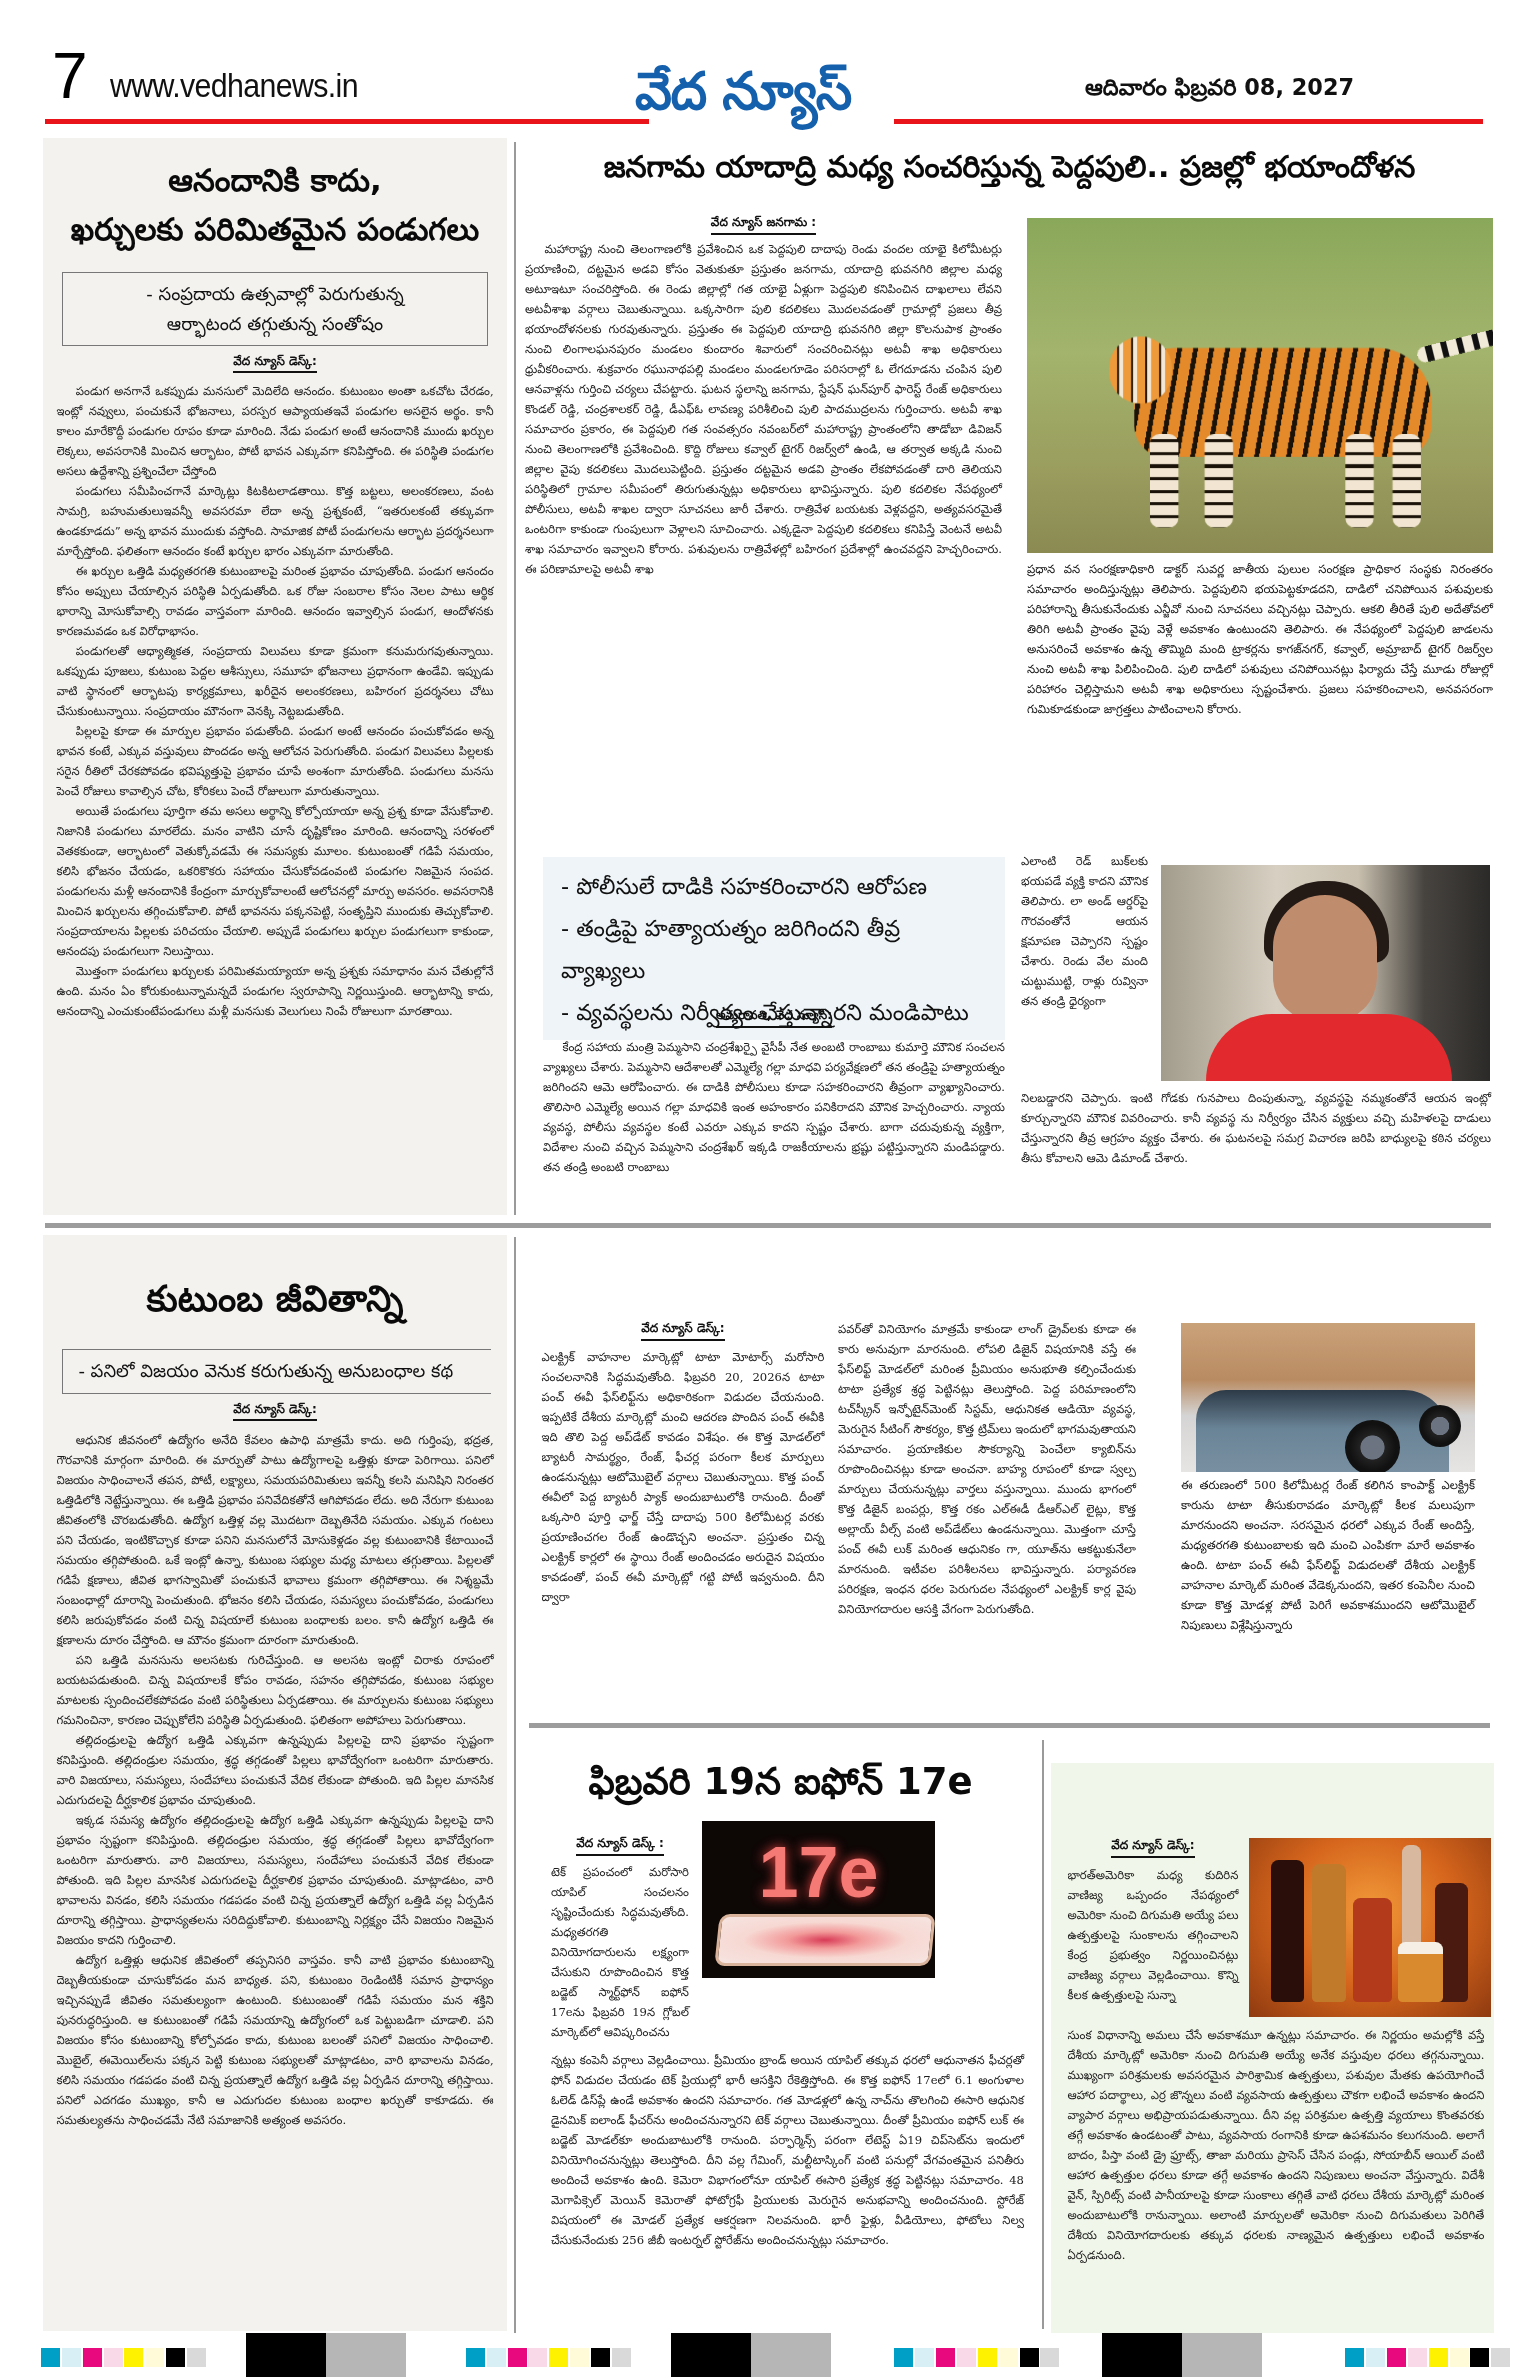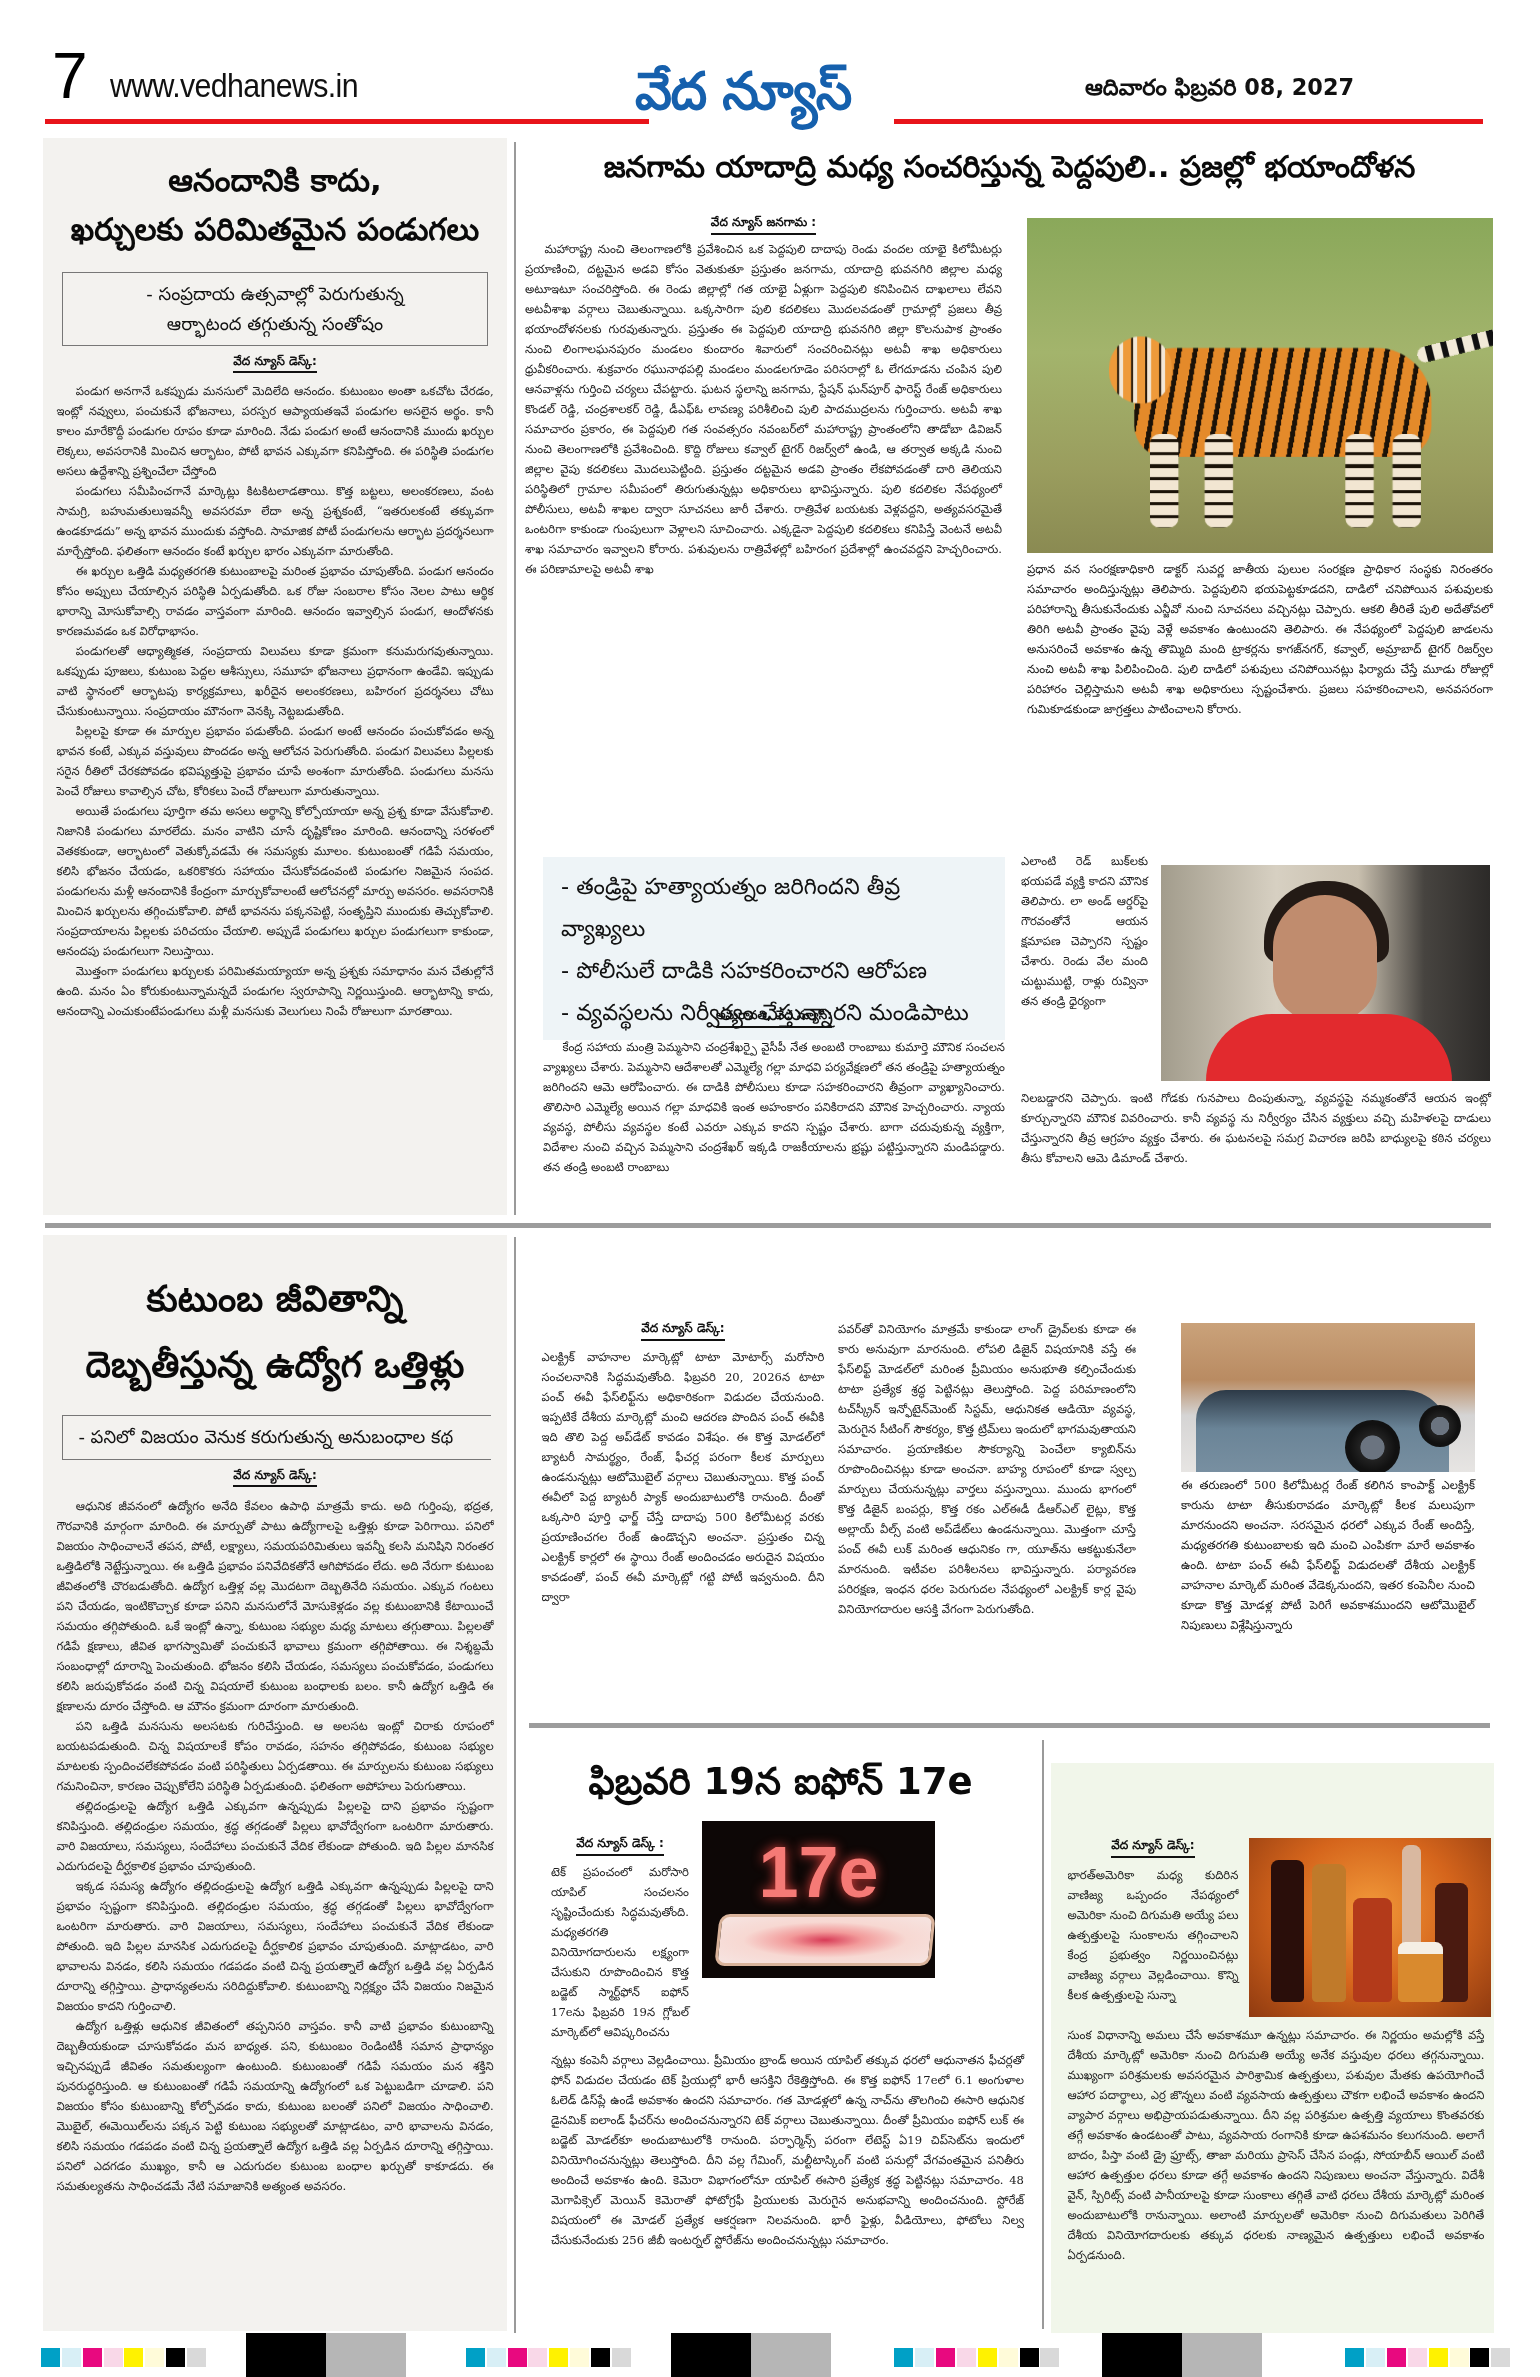--- a/index.html
+++ b/index.html
@@ -118,22 +118,22 @@
       <div class="tiger-leg" style="left:246px;"></div>
       <div class="tiger-leg" style="left:291px;"></div>
       <div class="tiger-head"></div>
     </div>
   </div>
   <div class="caption" style="position:absolute;left:502px;top:421px;width:466px;">ప్రధాన వన సంరక్షణాధికారి డాక్టర్ సువర్ణ జాతీయ పులుల సంరక్షణ ప్రాధికార సంస్థకు నిరంతరం సమాచారం అందిస్తున్నట్లు తెలిపారు. పెద్దపులిని భయపెట్టకూడదని, దాడిలో చనిపోయిన పశువులకు పరిహారాన్ని తీసుకునేందుకు ఎన్జీవో నుంచి సూచనలు వచ్చినట్లు చెప్పారు. ఆకలి తీరితే పులి అదేతోవలో తిరిగి అటవీ ప్రాంతం వైపు వెళ్లే అవకాశం ఉంటుందని తెలిపారు. ఈ నేపథ్యంలో పెద్దపులి జాడలను అనుసరించే అవకాశం ఉన్న తొమ్మిది మంది ట్రాకర్లను కాగజ్‌నగర్, కవ్వాల్, అమ్రాబాద్ టైగర్ రిజర్వ్‌ల నుంచి అటవీ శాఖ పిలిపించింది. పులి దాడిలో పశువులు చనిపోయినట్లు ఫిర్యాదు చేస్తే మూడు రోజుల్లో పరిహారం చెల్లిస్తామని అటవీ శాఖ అధికారులు స్పష్టంచేశారు. ప్రజలు సహకరించాలని, అనవసరంగా గుమికూడకుండా జాగ్రత్తలు పాటించాలని కోరారు.</div>
 </div>
 
 <div class="panel" style="left:525px;top:753px;width:969px;height:462px;">
   <div class="sub-strip" style="position:absolute;left:18px;top:104px;width:462px;">
+    <div>- పోలీసులే దాడికి సహకరించారని ఆరోపణ</div>
     <div>- తండ్రిపై హత్యాయత్నం జరిగిందని తీవ్ర వ్యాఖ్యలు</div>
-    <div>- పోలీసులే దాడికి సహకరించారని ఆరోపణ</div>
     <div>- వ్యవస్థలను నిర్వీర్యం చేస్తున్నారని మండిపాటు</div>
   </div>
   <div style="position:absolute;left:18px;top:253px;width:462px;">
     <div class="dateline-wrap" style="margin:0 0 9px;"><span class="dateline">అమరావతి, వేద న్యూస్:</span></div>
     <div class="body-text">
       <p>కేంద్ర సహాయ మంత్రి పెమ్మసాని చంద్రశేఖర్పై వైసీపీ నేత అంబటి రాంబాబు కుమార్తె మౌనిక సంచలన వ్యాఖ్యలు చేశారు. పెమ్మసాని ఆదేశాలతో ఎమ్మెల్యే గల్లా మాధవి పర్యవేక్షణలో తన తండ్రిపై హత్యాయత్నం జరిగిందని ఆమె ఆరోపించారు. ఈ దాడికి పోలీసులు కూడా సహకరించారని తీవ్రంగా వ్యాఖ్యానించారు. తొలిసారి ఎమ్మెల్యే అయిన గల్లా మాధవికి ఇంత అహంకారం పనికిరాదని మౌనిక హెచ్చరించారు. న్యాయ వ్యవస్థ, పోలీసు వ్యవస్థల కంటే ఎవరూ ఎక్కువ కాదని స్పష్టం చేశారు. బాగా చదువుకున్న వ్యక్తిగా, విదేశాల నుంచి వచ్చిన పెమ్మసాని చంద్రశేఖర్ ఇక్కడి రాజకీయాలను భ్రష్టు పట్టిస్తున్నారని మండిపడ్డారు. తన తండ్రి అంబటి రాంబాబు</p>
     </div>
   </div>
   <div class="body-text" style="position:absolute;left:496px;top:98px;width:127px;">ఎలాంటి రెడ్ బుక్‌లకు భయపడే వ్యక్తి కాదని మౌనిక తెలిపారు. లా అండ్ ఆర్డర్‌పై గౌరవంతోనే ఆయన క్షమాపణ చెప్పారని స్పష్టం చేశారు. రెండు వేల మంది చుట్టుముట్టి, రాళ్లు రువ్వినా తన తండ్రి ధైర్యంగా</div>
   <div class="photo woman-photo" style="left:636px;top:112px;width:329px;height:216px;">
@@ -142,21 +142,20 @@
     <div class="woman-dress"></div>
   </div>
   <div class="body-text" style="position:absolute;left:496px;top:335px;width:470px;">నిలబడ్డారని చెప్పారు. ఇంటి గోడకు గునపాలు దింపుతున్నా, వ్యవస్థపై నమ్మకంతోనే ఆయన ఇంట్లో కూర్చున్నారని మౌనిక వివరించారు. కానీ వ్యవస్థ ను నిర్వీర్యం చేసిన వ్యక్తులు వచ్చి మహిళలపై దాడులు చేస్తున్నారని తీవ్ర ఆగ్రహం వ్యక్తం చేశారు. ఈ ఘటనలపై సమగ్ర విచారణ జరిపి బాధ్యులపై కఠిన చర్యలు తీసు కోవాలని ఆమె డిమాండ్ చేశారు.</div>
 </div>
 
 <div class="hrule" style="left:45px;top:1223px;width:1446px;"></div>
 
 <div class="panel panel-grey" style="left:43px;top:1235px;width:464px;height:1096px;padding:10.4px 13.4px;">
   <div class="headline" style="font-size:36px;line-height:66px;margin-top:21px;">
     <div>కుటుంబ జీవితాన్ని</div>
-    <div>దెబ్బతీస్తున్న ఉద్యోగ ఒత్తిళ్లు</div>
   </div>
   <div class="sub-box" style="margin:16.4px 3px 6px 6px;text-align:left;padding-left:15px;height:45px;border-right:none;">
     <div>- పనిలో విజయం వెనుక కరుగుతున్న అనుబంధాల కథ</div>
   </div>
   <div class="dateline-wrap" style="margin:3px 0 9px;"><span class="dateline">వేద న్యూస్ డెస్క్:</span></div>
   <div class="body-text" id="work-body">
       <p>ఆధునిక జీవనంలో ఉద్యోగం అనేది కేవలం ఉపాధి మాత్రమే కాదు. అది గుర్తింపు, భద్రత, గౌరవానికి మార్గంగా మారింది. ఈ మార్పుతో పాటు ఉద్యోగాలపై ఒత్తిళ్లు కూడా పెరిగాయి. పనిలో విజయం సాధించాలనే తపన, పోటీ, లక్ష్యాలు, సమయపరిమితులు ఇవన్నీ కలసి మనిషిని నిరంతర ఒత్తిడిలోకి నెట్టేస్తున్నాయి. ఈ ఒత్తిడి ప్రభావం పనివేదికతోనే ఆగిపోవడం లేదు. అది నేరుగా కుటుంబ జీవితంలోకి చొరబడుతోంది. ఉద్యోగ ఒత్తిళ్ల వల్ల మొదటగా దెబ్బతినేది సమయం. ఎక్కువ గంటలు పని చేయడం, ఇంటికొచ్చాక కూడా పనిని మనసులోనే మోసుకెళ్లడం వల్ల కుటుంబానికి కేటాయించే సమయం తగ్గిపోతుంది. ఒకే ఇంట్లో ఉన్నా, కుటుంబ సభ్యుల మధ్య మాటలు తగ్గుతాయి. పిల్లలతో గడిపే క్షణాలు, జీవిత భాగస్వామితో పంచుకునే భావాలు క్రమంగా తగ్గిపోతాయి. ఈ నిశ్శబ్దమే సంబంధాల్లో దూరాన్ని పెంచుతుంది. భోజనం కలిసి చేయడం, సమస్యలు పంచుకోవడం, పండుగలు కలిసి జరుపుకోవడం వంటి చిన్న విషయాలే కుటుంబ బంధాలకు బలం. కానీ ఉద్యోగ ఒత్తిడి ఈ క్షణాలను దూరం చేస్తోంది. ఆ మౌనం క్రమంగా దూరంగా మారుతుంది.</p>
       <p>పని ఒత్తిడి మనసును అలసటకు గురిచేస్తుంది. ఆ అలసట ఇంట్లో చిరాకు రూపంలో బయటపడుతుంది. చిన్న విషయాలకే కోపం రావడం, సహనం తగ్గిపోవడం, కుటుంబ సభ్యుల మాటలకు స్పందించలేకపోవడం వంటి పరిస్థితులు ఏర్పడతాయి. ఈ మార్పులను కుటుంబ సభ్యులు గమనించినా, కారణం చెప్పుకోలేని పరిస్థితి ఏర్పడుతుంది. ఫలితంగా అపోహలు పెరుగుతాయి.</p>
       <p>తల్లిదండ్రులపై ఉద్యోగ ఒత్తిడి ఎక్కువగా ఉన్నప్పుడు పిల్లలపై దాని ప్రభావం స్పష్టంగా కనిపిస్తుంది. తల్లిదండ్రుల సమయం, శ్రద్ధ తగ్గడంతో పిల్లలు భావోద్వేగంగా ఒంటరిగా మారుతారు. వారి విజయాలు, సమస్యలు, సందేహాలు పంచుకునే వేదిక లేకుండా పోతుంది. ఇది పిల్లల మానసిక ఎదుగుదలపై దీర్ఘకాలిక ప్రభావం చూపుతుంది.</p>
       <p>ఇక్కడ సమస్య ఉద్యోగం తల్లిదండ్రులపై ఉద్యోగ ఒత్తిడి ఎక్కువగా ఉన్నప్పుడు పిల్లలపై దాని ప్రభావం స్పష్టంగా కనిపిస్తుంది. తల్లిదండ్రుల సమయం, శ్రద్ధ తగ్గడంతో పిల్లలు భావోద్వేగంగా ఒంటరిగా మారుతారు. వారి విజయాలు, సమస్యలు, సందేహాలు పంచుకునే వేదిక లేకుండా పోతుంది. ఇది పిల్లల మానసిక ఎదుగుదలపై దీర్ఘకాలిక ప్రభావం చూపుతుంది. మాట్లాడటం, వారి భావాలను వినడం, కలిసి సమయం గడపడం వంటి చిన్న ప్రయత్నాలే ఉద్యోగ ఒత్తిడి వల్ల ఏర్పడిన దూరాన్ని తగ్గిస్తాయి. ప్రాధాన్యతలను సరిదిద్దుకోవాలి. కుటుంబాన్ని నిర్లక్ష్యం చేసే విజయం నిజమైన విజయం కాదని గుర్తించాలి.</p>

